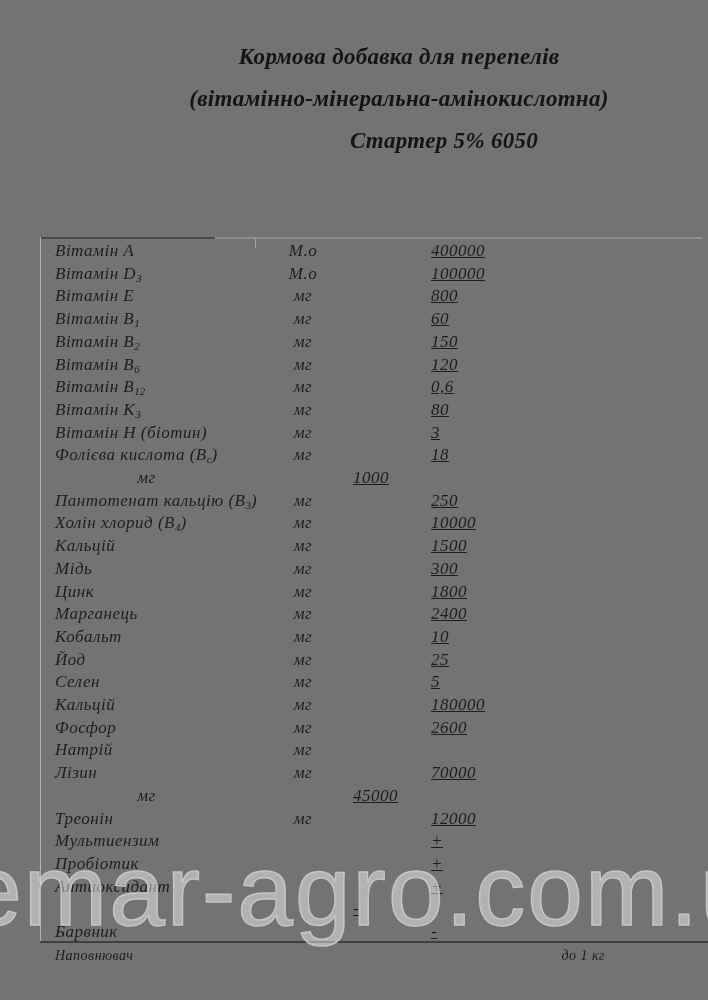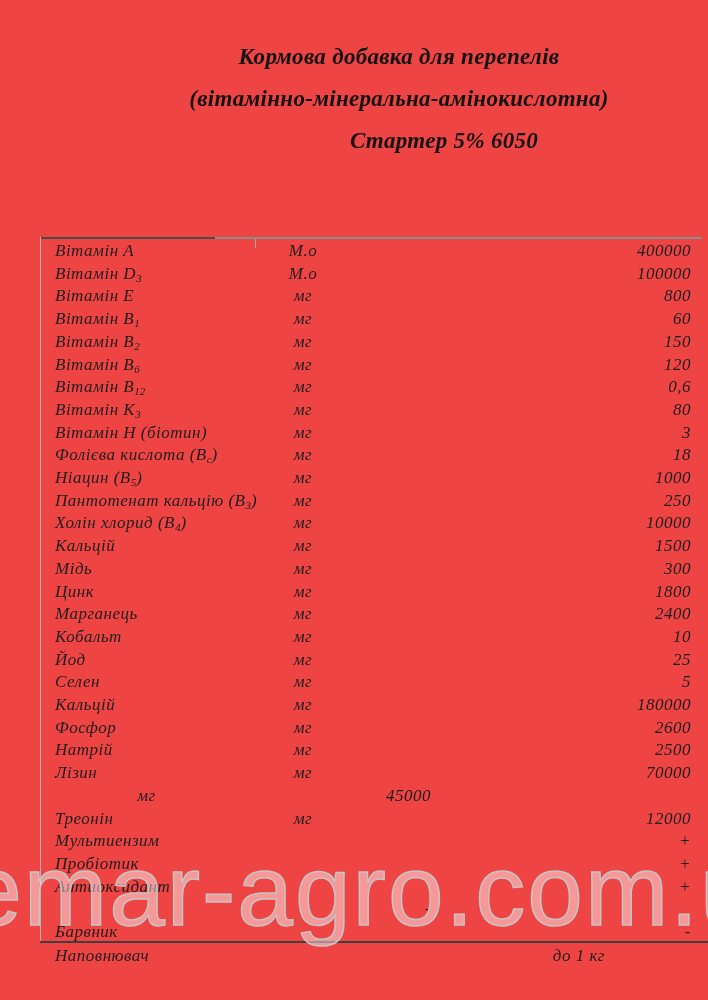--- a/index.html
+++ b/index.html
@@ -1,17 +1,17 @@
 <!DOCTYPE html>
 <html><head>
 <meta charset="utf-8">
 <style>
   html,body { margin:0; padding:0; background:#fff; }
   .page {
-    position:relative; width:708px; height:1000px; background:#ef4444;
+    position:relative; width:708px; height:1000px; background:#737373;
     overflow:hidden;
     font-family:"Liberation Serif","DejaVu Serif",serif;
     font-style:italic; color:#1e1e1e;
   }
   
   .title-block {
     position:absolute; top:36px; left:90px; width:618px;
     text-align:center; font-size:23px; font-weight:700;
     letter-spacing:0.3px; color:#141414;
   }
@@ -23,25 +23,25 @@
   .top-border-dark { position:absolute; left:0; top:0; width:175px; height:2px; background:#4a4a4a; }
   .left-border { position:absolute; left:0; top:0; width:1px; height:704px; background:#b3b3b3; }
   .col-stub { position:absolute; left:215px; top:2px; width:1px; height:9px; background:#a6a6a6; }
   .rows { position:absolute; left:0; top:3px; width:668px; }
   .row {
     display:grid; grid-template-columns:213px 100px 78px 260px 1fr;
     height:22.71px; line-height:22.7px; font-size:17px; letter-spacing:0.5px;
   }
   .name-cell { padding-left:15px; white-space:nowrap; }
   .unit-cell { text-align:center; }
-  .value-cell { text-align:right; }
+  .value-cell { text-align:left;text-decoration:underline; }
   .sub { font-size:11px; vertical-align:-3px; letter-spacing:0; }
   
   .separator { position:absolute; left:40px; top:941px; width:668px; height:2px; background:#3f3f3f; }
-  .filler-row { position:absolute; left:40px; top:944px; width:668px; height:24px; line-height:24px; font-size:17px; letter-spacing:0.5px; }
+  .filler-row { position:absolute; left:40px; top:944px; width:668px; height:24px; line-height:24px; font-size:14px; letter-spacing:0.5px; }
   .filler-name { padding-left:15px; }
   .filler-value { position:absolute; left:405px; top:0; width:160px; text-align:right; }
   
   .watermark {
     position:absolute; top:833px; left:-58px; z-index:5;
     font-family:"Liberation Sans","DejaVu Sans",sans-serif; font-style:normal;
     font-size:100px; letter-spacing:2px; white-space:nowrap;
     color:rgba(255,255,255,0.45);
     -webkit-text-stroke:1.5px #c5c5c5;
     pointer-events:none;
@@ -128,21 +128,20 @@
           <span></span>
         </div>
         <div class="row">
           <span class="name-cell">Фолієва кислота (В<span class="sub">с</span>)</span>
           <span class="unit-cell">мг</span>
           <span></span>
           <span class="value-cell">18</span>
           <span></span>
         </div>
         <div class="row">
-          <span class="name-cell">Ніацин (В<span class="sub">5</span>)</span>
           <span class="unit-cell">мг</span>
           <span></span>
           <span class="value-cell">1000</span>
           <span></span>
         </div>
         <div class="row">
           <span class="name-cell">Пантотенат кальцію (В<span class="sub">3</span>)</span>
           <span class="unit-cell">мг</span>
           <span></span>
           <span class="value-cell">250</span>
@@ -215,21 +214,20 @@
           <span class="name-cell">Фосфор</span>
           <span class="unit-cell">мг</span>
           <span></span>
           <span class="value-cell">2600</span>
           <span></span>
         </div>
         <div class="row">
           <span class="name-cell">Натрій</span>
           <span class="unit-cell">мг</span>
           <span></span>
-          <span class="value-cell">2500</span>
           <span></span>
         </div>
         <div class="row">
           <span class="name-cell">Лізин</span>
           <span class="unit-cell">мг</span>
           <span></span>
           <span class="value-cell">70000</span>
           <span></span>
         </div>
         <div class="row">

